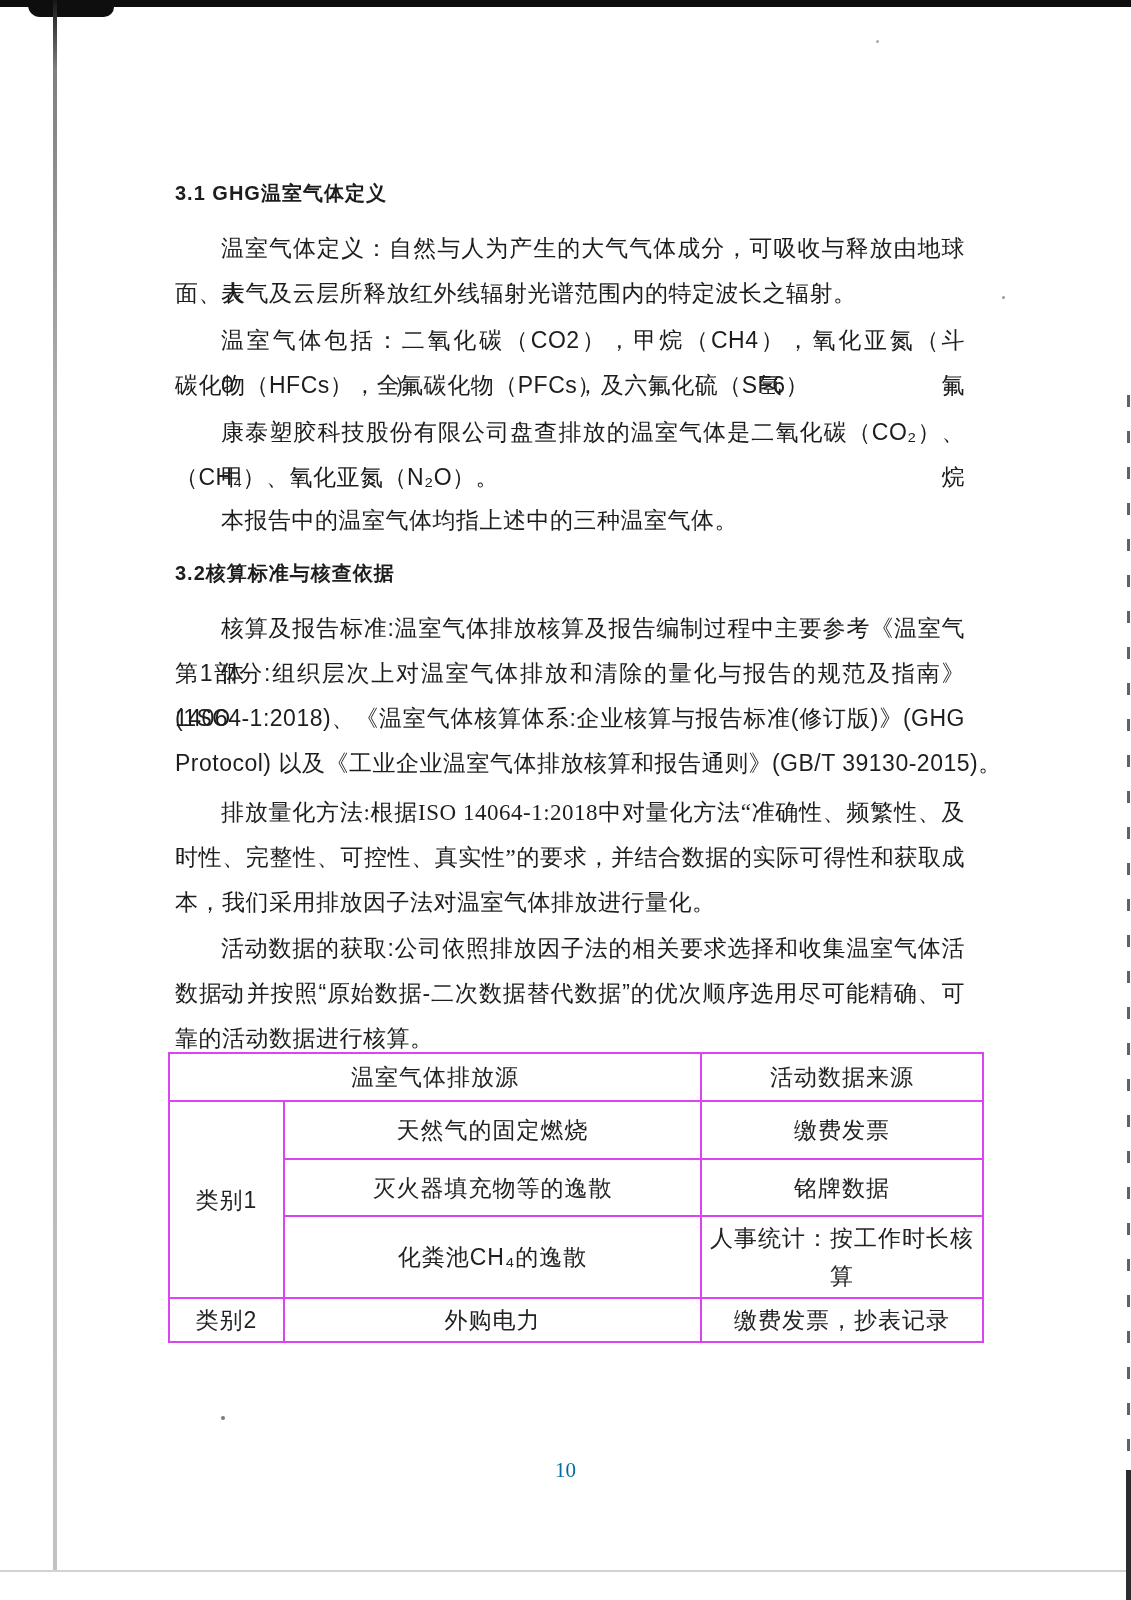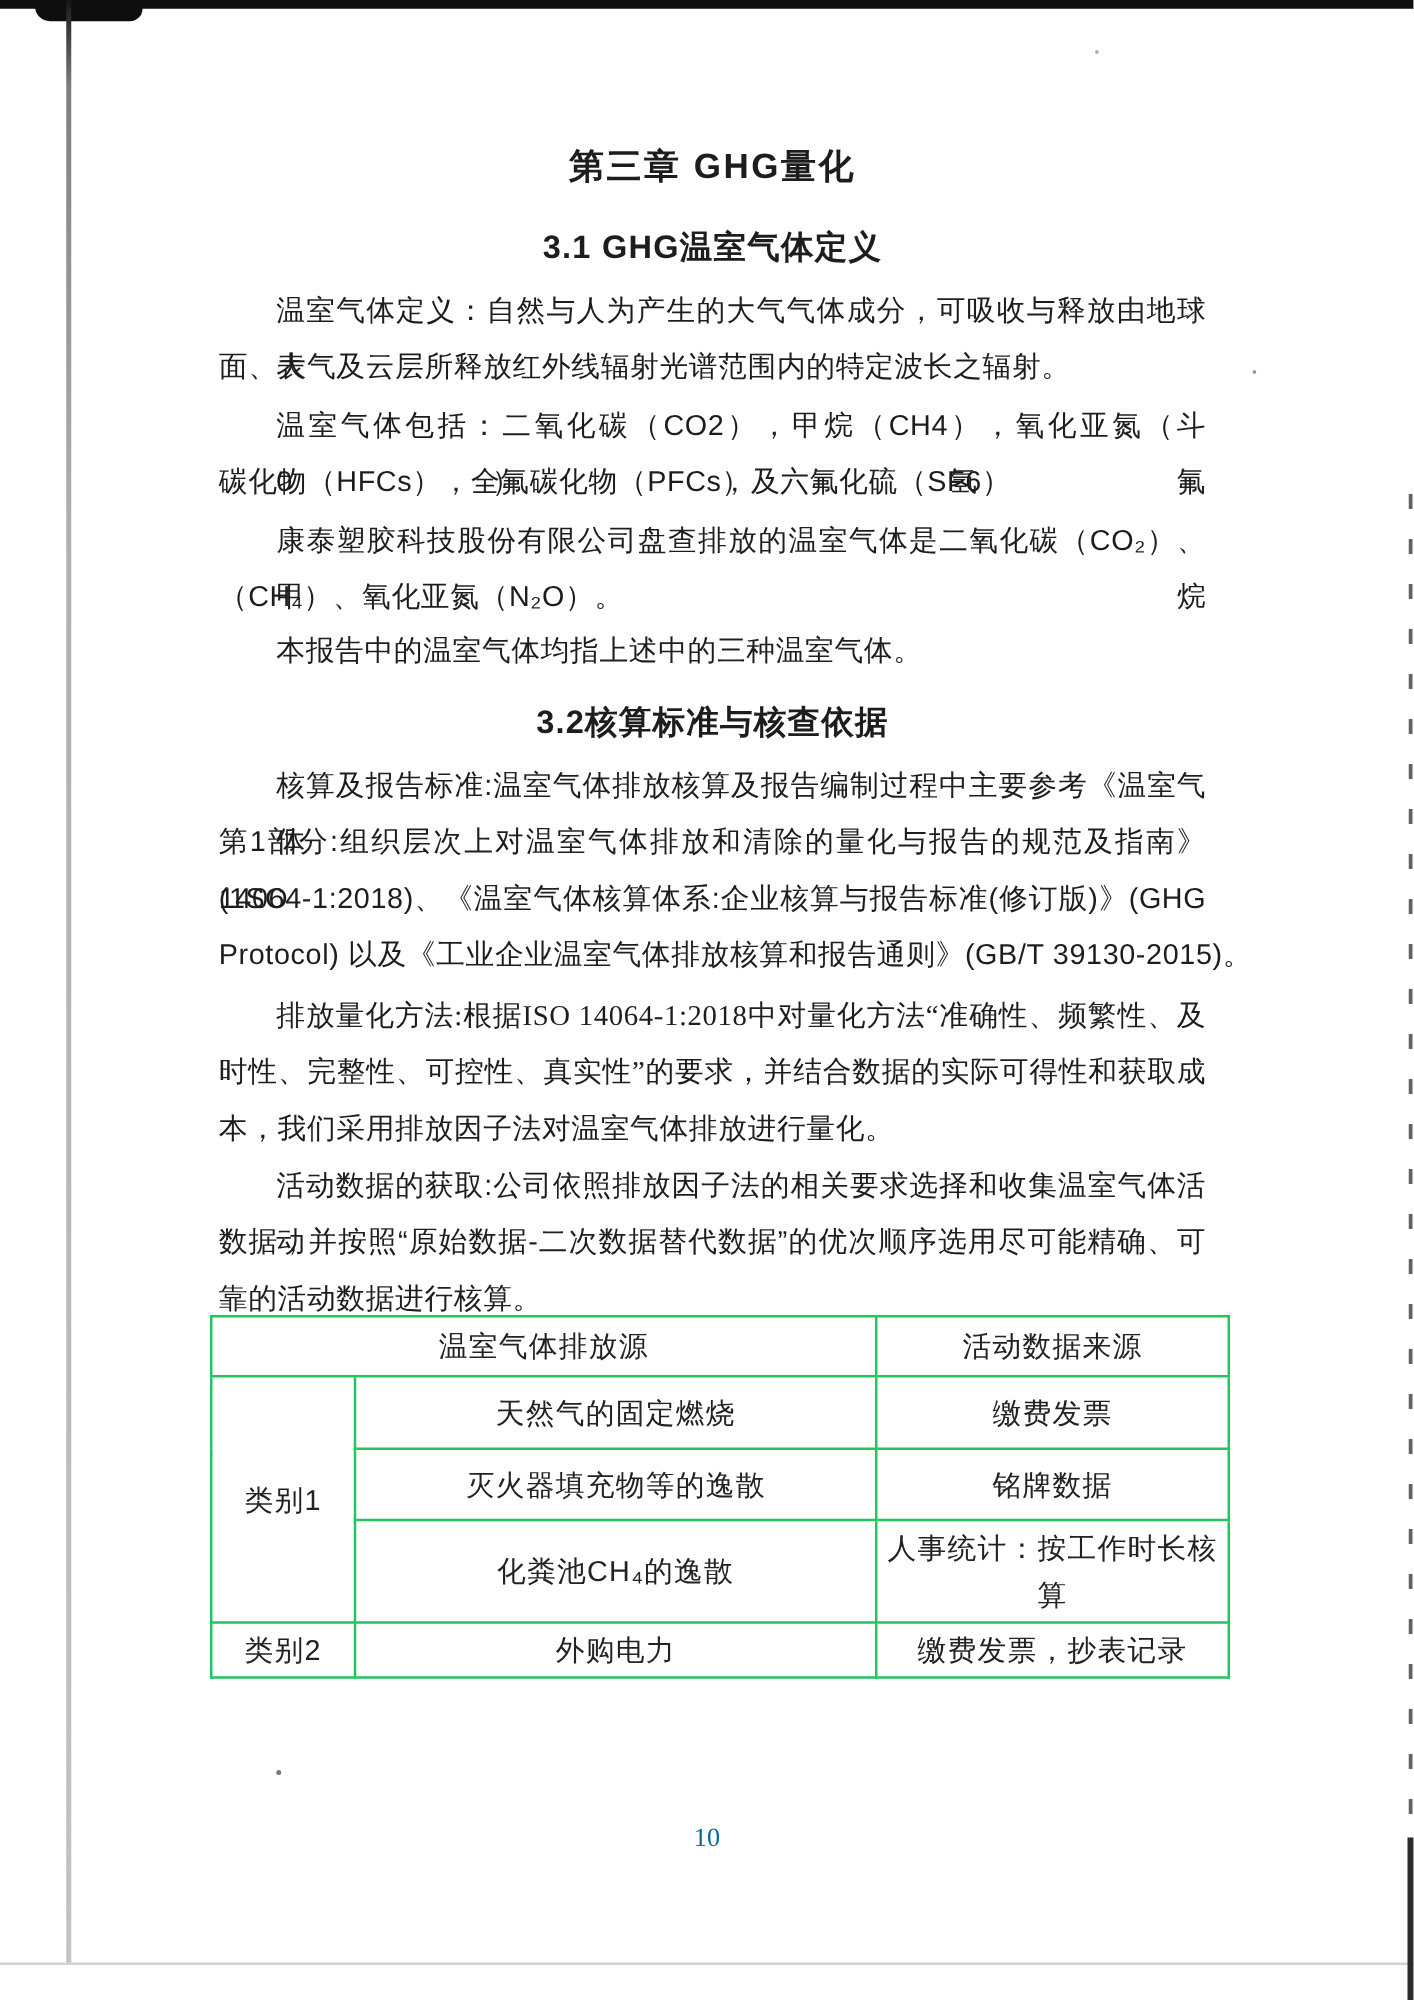--- a/index.html
+++ b/index.html
@@ -61,24 +61,23 @@
     width: 790px;
   }
   .chapter-title {
     top: 114px;
     text-align: center;
     font-size: 28px;
     font-weight: 700;
     letter-spacing: 2px;
   }
   .h-section {
-    font-size: 26px;
+    font-size: 20px;
     font-weight: 700;
     letter-spacing: 1px;
-    text-align: center;
   }
   .h31 { top: 180px; }
   .h32 { top: 560px; }
 
   .para .line {
     height: 45px;
     line-height: 45px;
     font-size: 23px;
     letter-spacing: 0.5px;
     white-space: nowrap;
@@ -102,21 +101,21 @@
     position: absolute;
     left: 168px;
     top: 1052px;
     width: 814px;
     border-collapse: collapse;
     table-layout: fixed;
     font-size: 23px;
     color: #222;
   }
   .ghg-table td, .ghg-table th {
-    border: 2px solid #22c55e;
+    border: 2px solid #d946ef;
     text-align: center;
     vertical-align: middle;
     font-weight: 400;
     padding: 2px 8px;
     line-height: 38px;
     letter-spacing: 1px;
     overflow: hidden;
   }
   .col-cat { width: 115px; }
   .col-src { width: 417px; }
@@ -146,21 +145,20 @@
   <div class="top-bar"></div>
   <div class="top-blob"></div>
   <div class="fold-line"></div>
   <div class="bottom-line"></div>
   <div class="right-dashes"></div>
   <div class="right-corner-bar"></div>
   <div class="speck speck-1"></div>
   <div class="speck speck-2"></div>
   <div class="speck speck-3"></div>
 
-  <div class="blk chapter-title">第三章  GHG量化</div>
 
   <div class="blk h-section h31">3.1 GHG温室气体定义</div>
 
   <div class="blk para p1">
     <div class="line fill first">温室气体定义：自然与人为产生的大气气体成分，可吸收与释放由地球表</div>
     <div class="line">面、大气及云层所释放红外线辐射光谱范围内的特定波长之辐射。</div>
   </div>
 
   <div class="blk para p2">
     <div class="line fill first">温室气体包括：二氧化碳（CO2），甲烷（CH4），氧化亚氮（斗0），氢氟</div>

